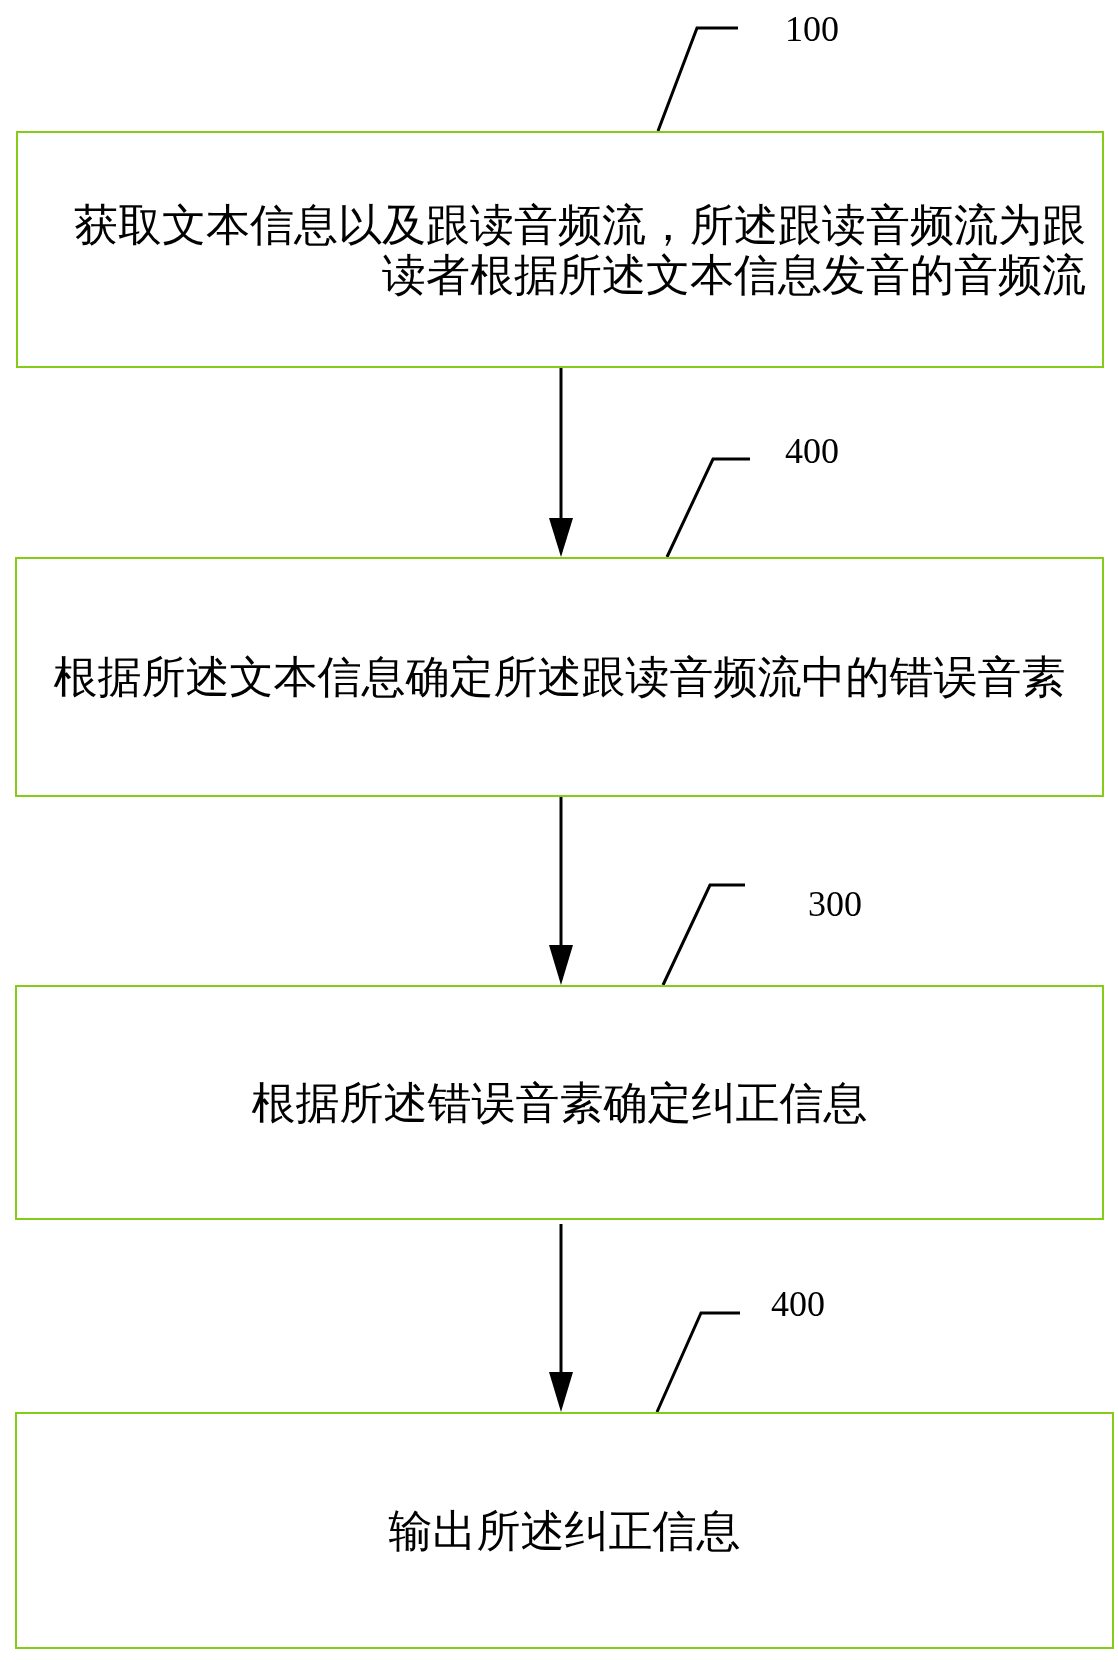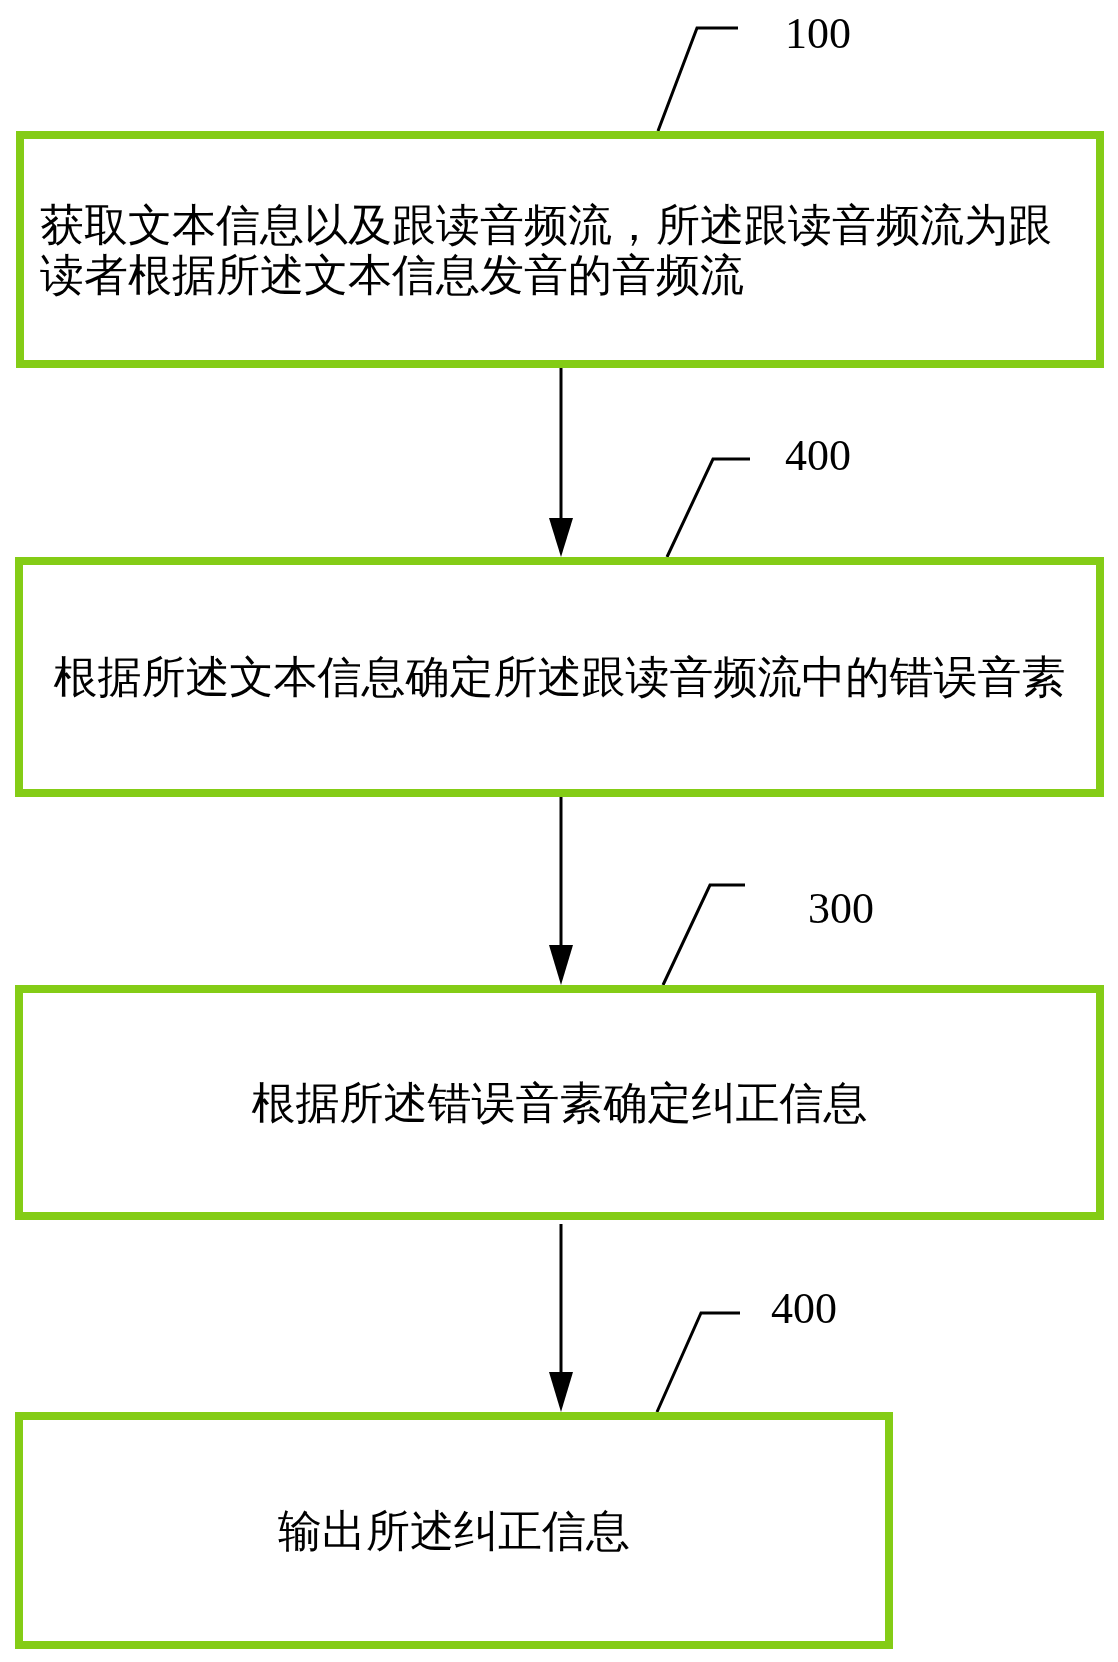--- a/index.html
+++ b/index.html
@@ -1,29 +1,29 @@
 <!DOCTYPE html>
 <html><head>
   <meta charset="utf-8">
   <style>
     html, body { margin: 0; padding: 0; background: #ffffff; }
     body { width: 1118px; height: 1662px; position: relative; overflow: hidden;
            font-family: "Liberation Serif", "DejaVu Serif", serif; color: #000; }
     svg.lines { position: absolute; left: 0; top: 0; width: 1118px; height: 1662px; }
-    .box { position: absolute; box-sizing: border-box; border: 8px solid #84cc16;
+    .box { position: absolute; box-sizing: border-box; border: 2px solid #84cc16;
            background: #fff; display: flex; align-items: center; justify-content: center;
-           text-align: left; }
+           text-align: right; }
     .box-text { font-size: 44px; line-height: 50px; letter-spacing: 0px;
                 font-family: "DejaVu Serif", "Liberation Serif", serif; font-weight: normal; }
-    .ref { position: absolute; font-size: 44px; font-family: "Liberation Serif", serif; }
+    .ref { position: absolute; font-size: 36px; font-family: "Liberation Serif", serif; }
     #box1 { left: 16px; top: 131px; width: 1088px; height: 237px; }
     #box1 .box-text { padding: 0 16px; }
     #box2 { left: 15px; top: 557px; width: 1089px; height: 240px; }
     #box3 { left: 15px; top: 985px; width: 1089px; height: 235px; }
-    #box4 { left: 15px; top: 1412px; width: 878px; height: 237px; }
+    #box4 { left: 15px; top: 1412px; width: 1099px; height: 237px; }
     #ref1 { left: 785px; top: 8px; }
     #ref2 { left: 785px; top: 430px; }
     #ref3 { left: 785px; top: 883px; margin-left: 23px; }
     #ref4 { left: 760px; top: 1283px; margin-left: 11px; }
   </style>
 </head>
 <body>
 
 <svg class="lines" xmlns="http://www.w3.org/2000/svg">
 

